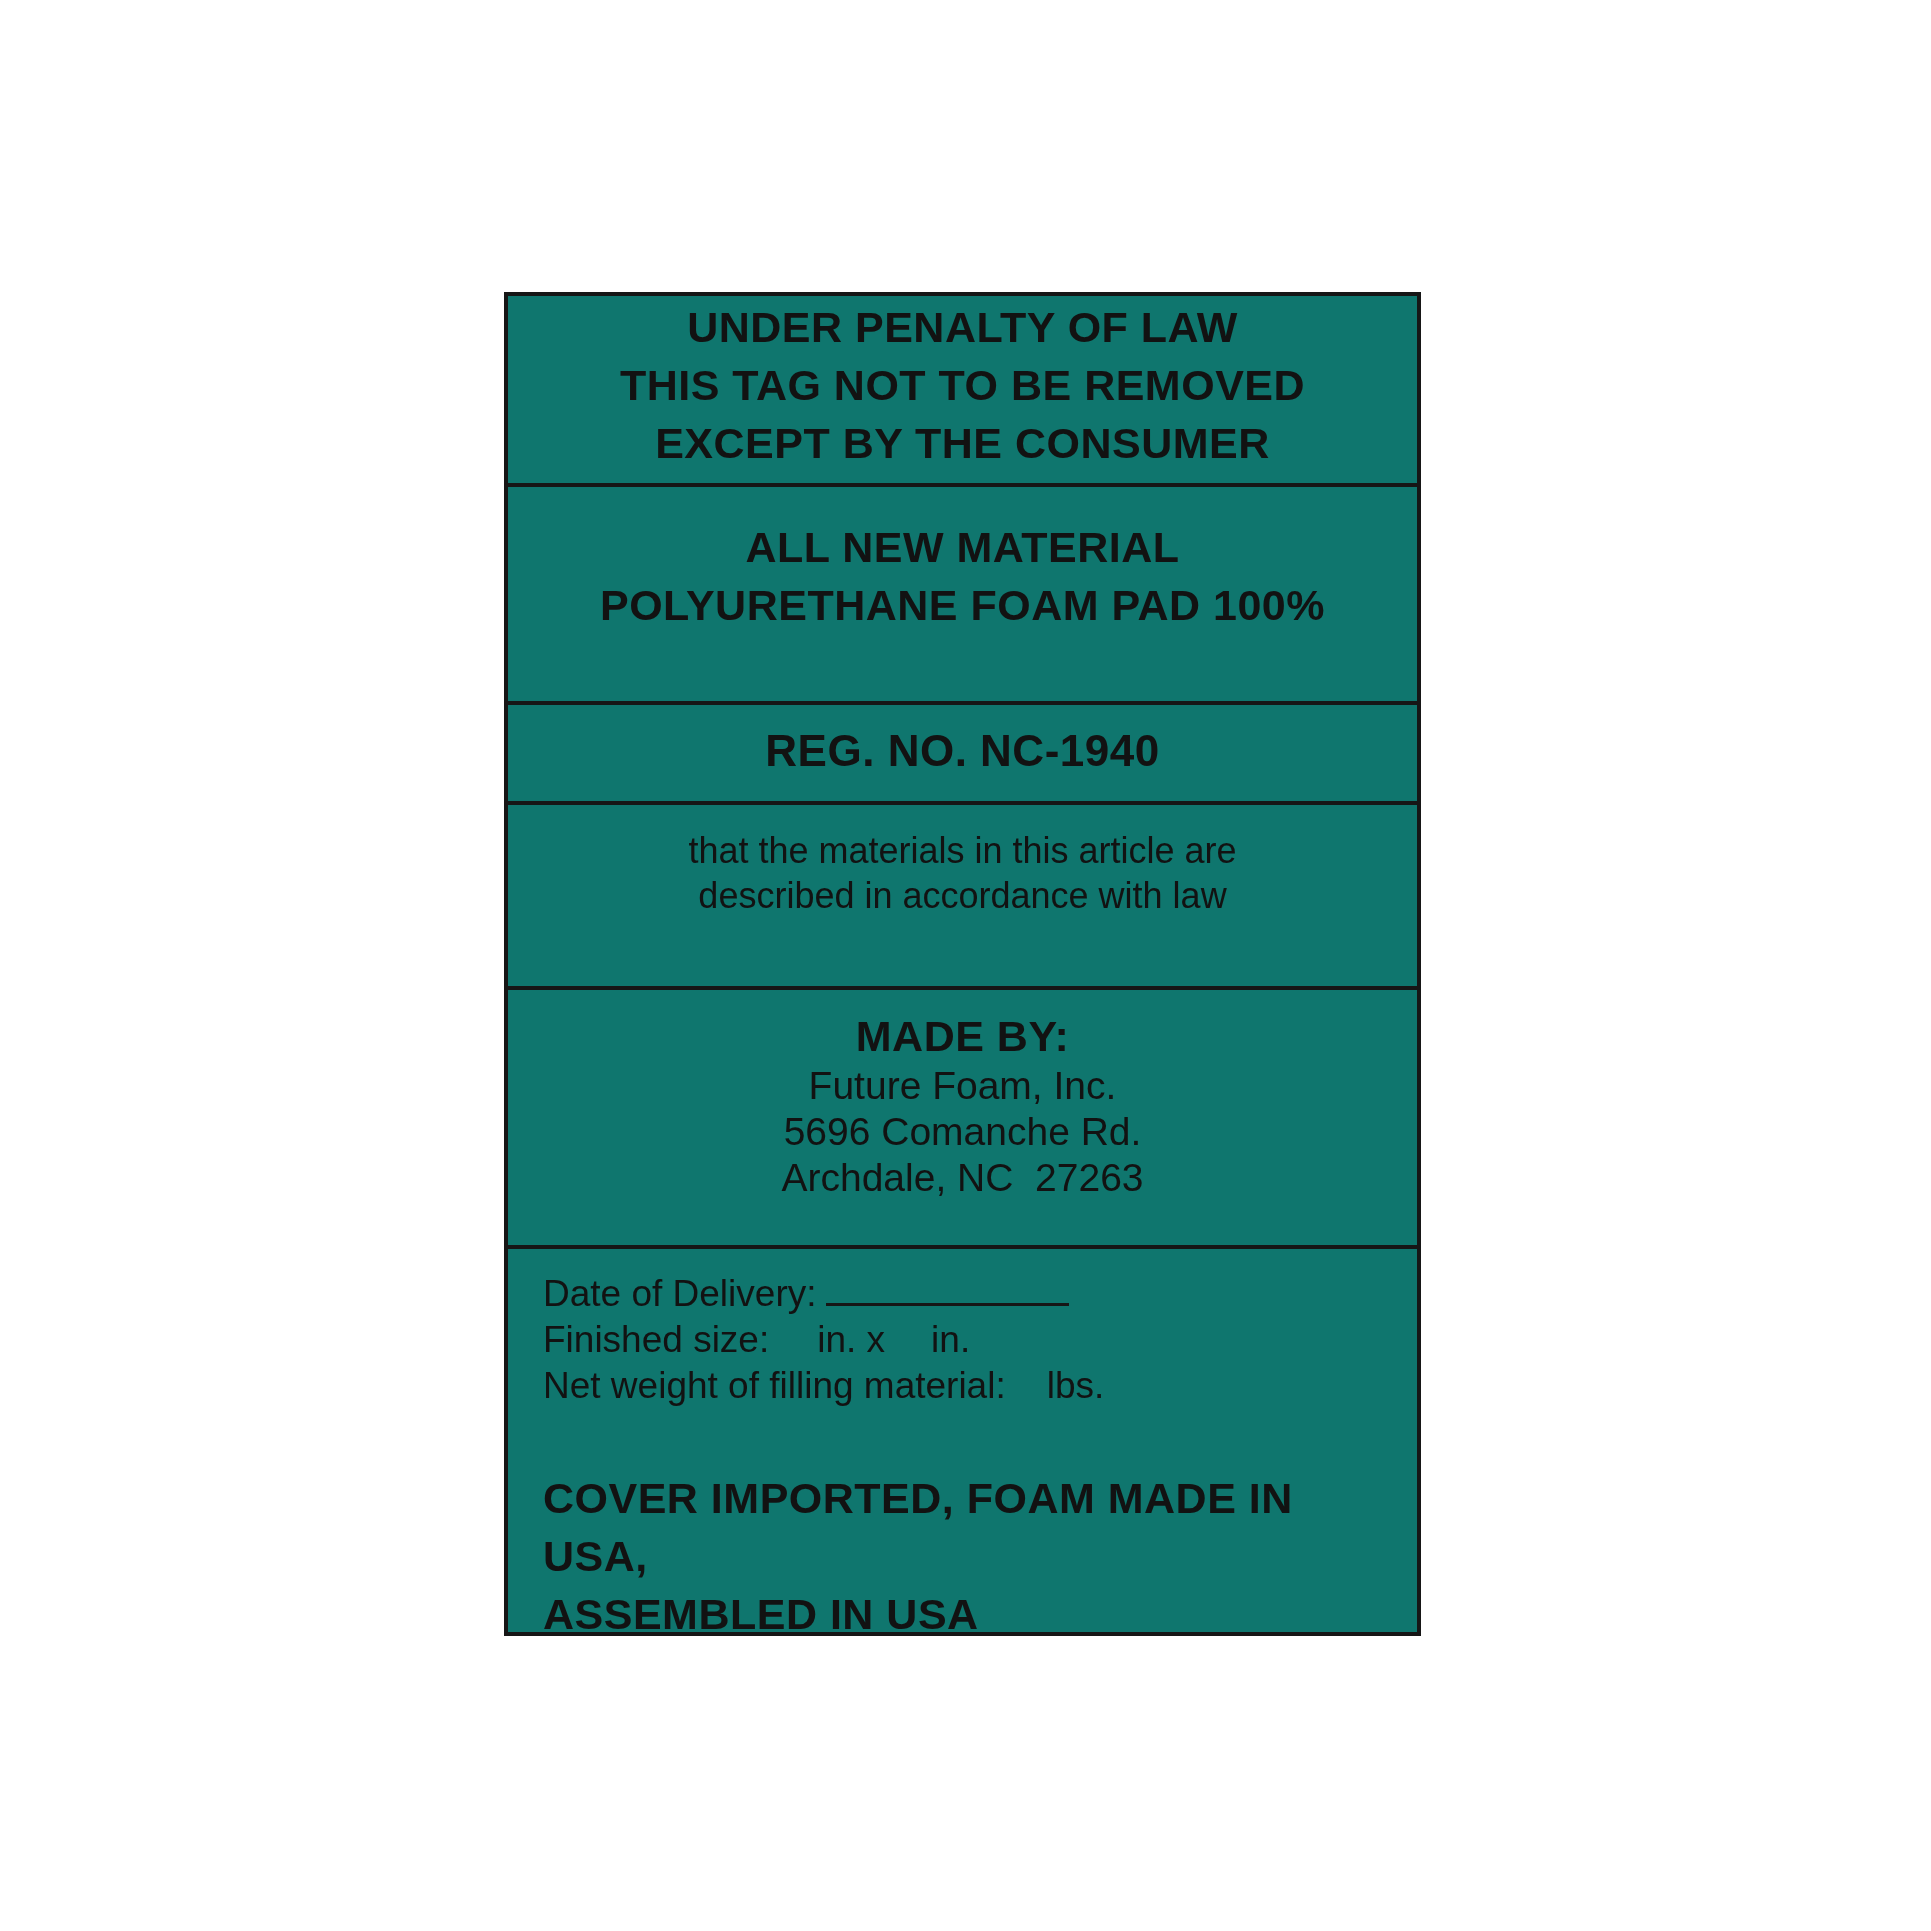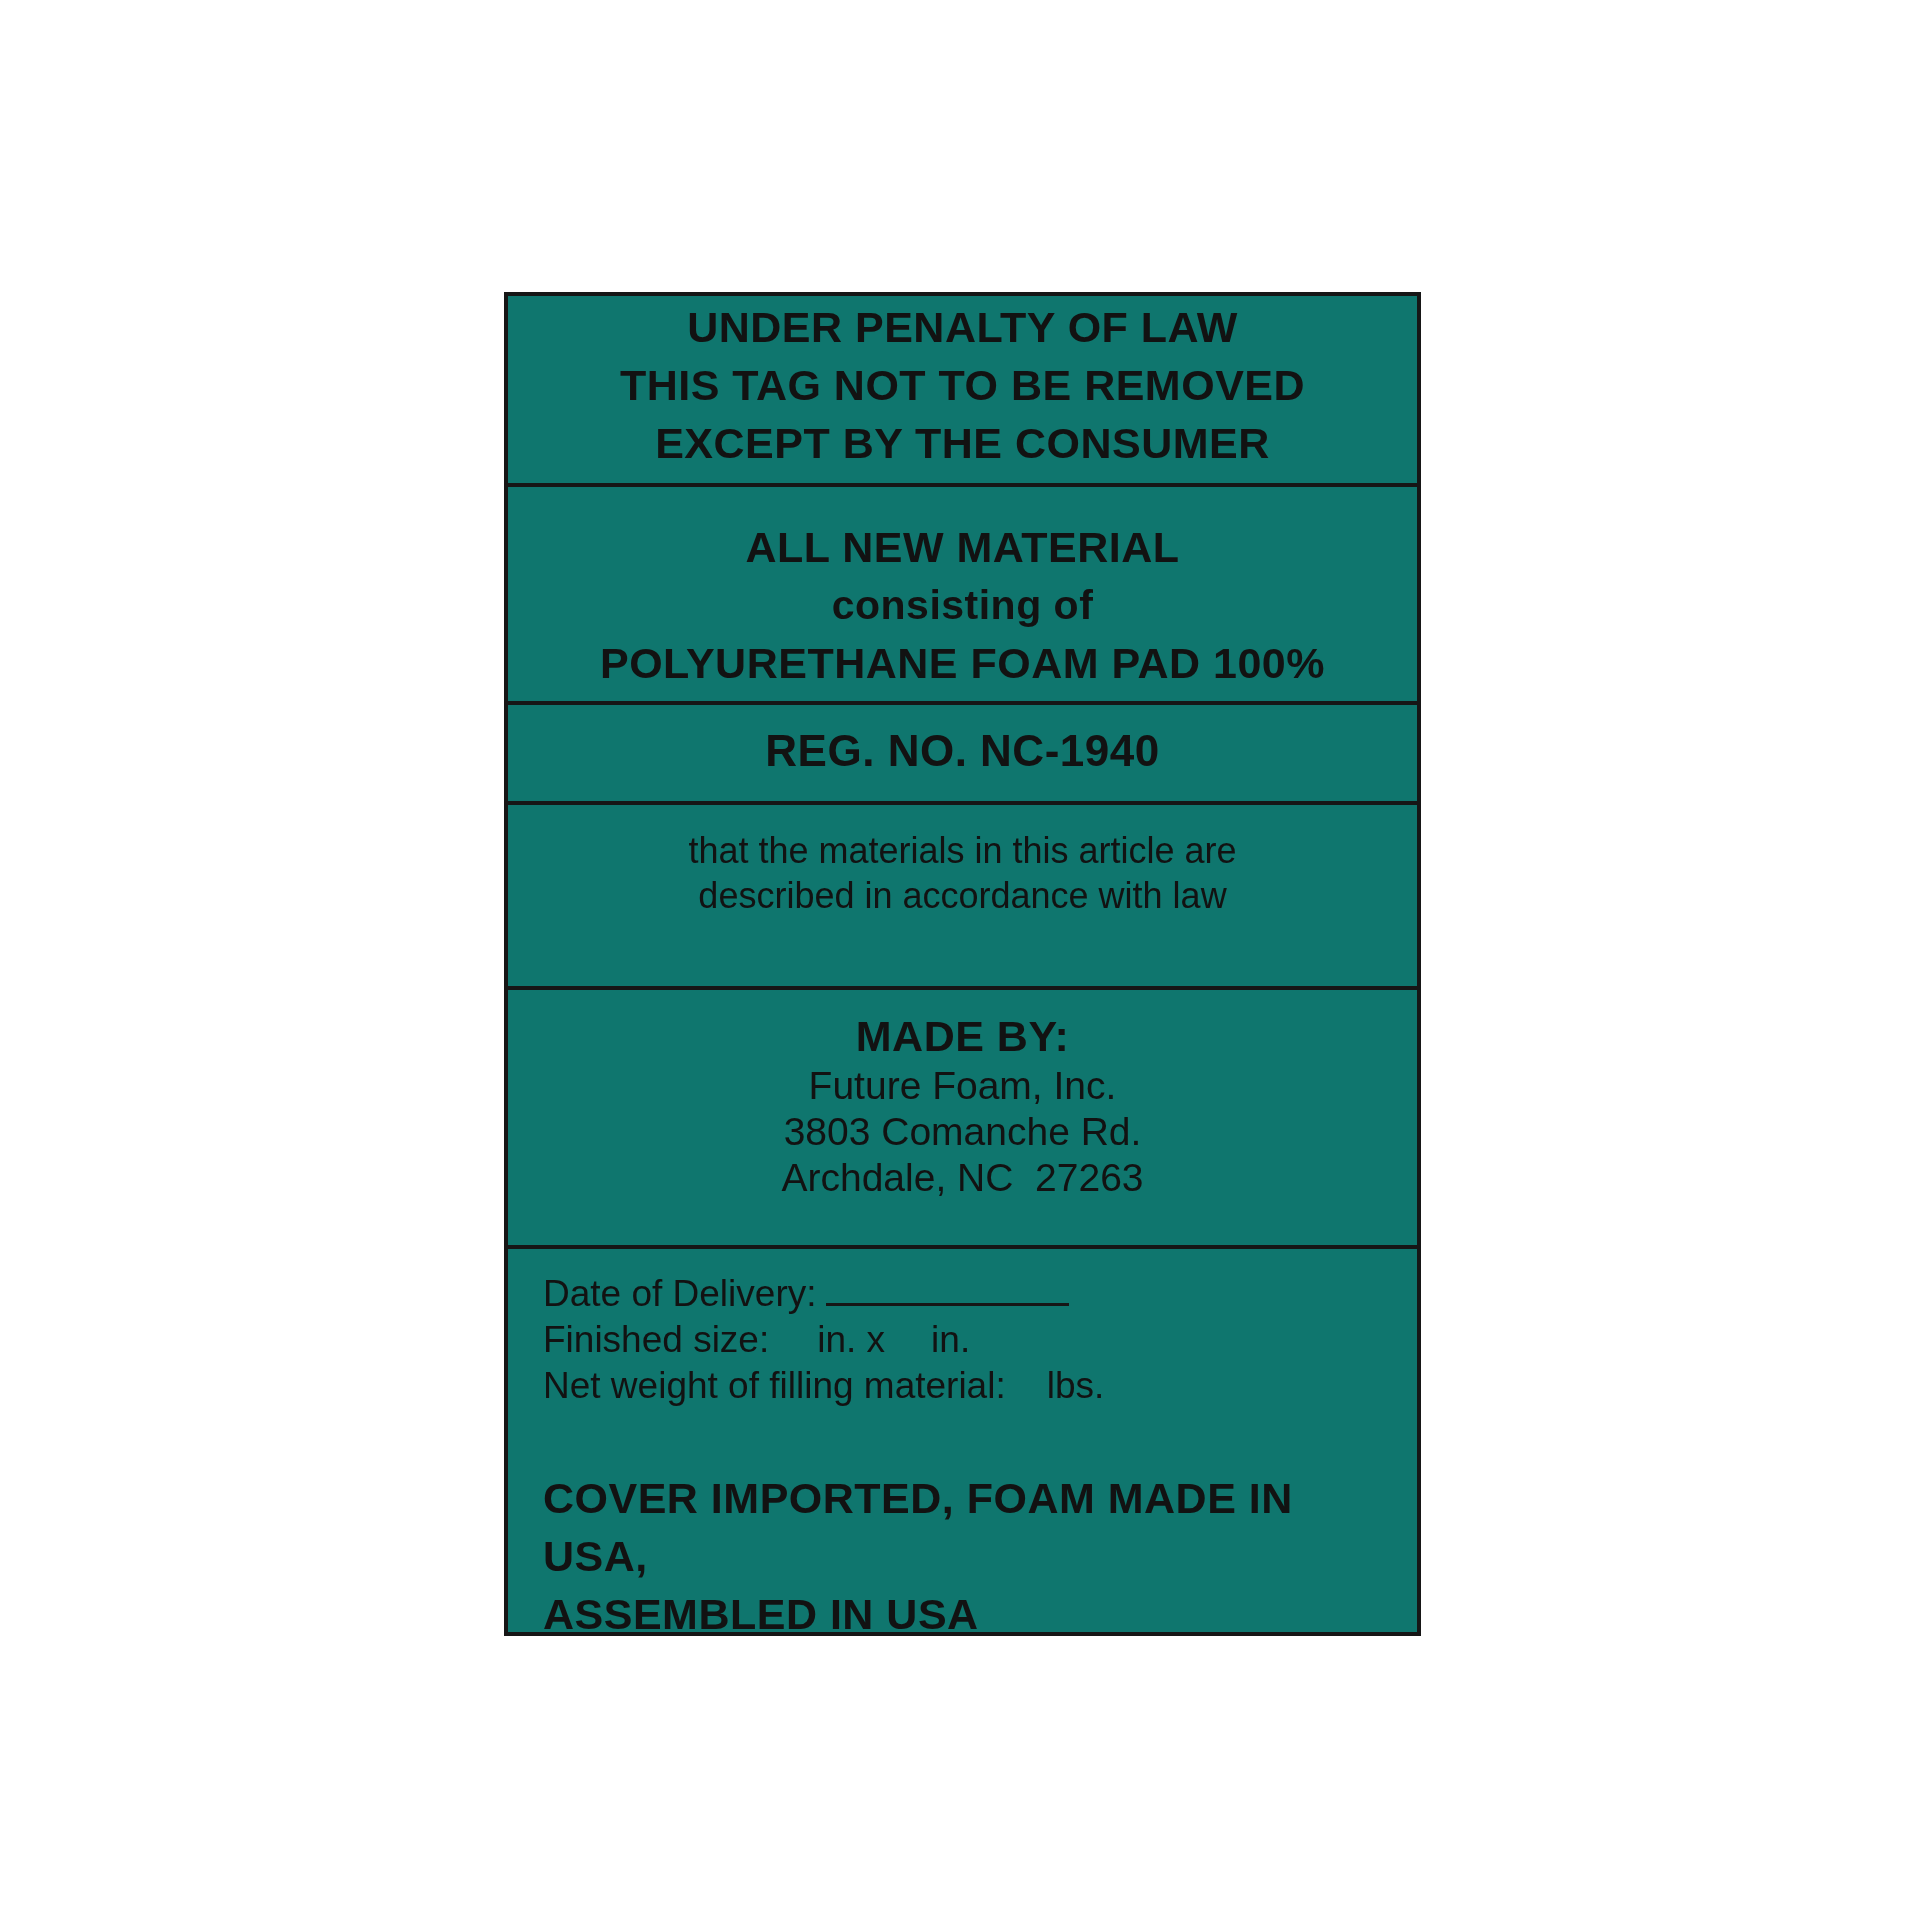--- a/index.html
+++ b/index.html
@@ -99,37 +99,36 @@
 <div class="law-label">
 
   <div class="section s1">
     <p class="hline">UNDER PENALTY OF LAW</p>
     <p class="hline">THIS TAG NOT TO BE REMOVED</p>
     <p class="hline">EXCEPT BY THE CONSUMER</p>
   </div>
 
   <div class="section s2">
     <p class="hline">ALL NEW MATERIAL</p>
-    <p class="hline mid">consisting of</p>
     <p class="hline">POLYURETHANE FOAM PAD 100%</p>
   </div>
 
   <div class="section s3">
     <p class="reg">REG. NO. NC-1940</p>
   </div>
 
   <div class="section s4">
     <p class="cert">that the materials in this article are</p>
     <p class="cert">described in accordance with law</p>
   </div>
 
   <div class="section s5">
     <p class="madeby-h">MADE BY:</p>
     <p class="addr">Future Foam, Inc.</p>
-    <p class="addr">3803 Comanche Rd.</p>
+    <p class="addr">5696 Comanche Rd.</p>
     <p class="addr">Archdale, NC  27263</p>
   </div>
 
   <div class="section s6 last">
     <p class="detail"><span>Date of Delivery:</span><span class="blank-line"></span></p>
     <p class="detail"><span>Finished size:</span><span class="gap-lg"></span><span>in. x</span><span class="gap-md"></span><span>in.</span></p>
     <p class="detail"><span>Net weight of filling material:</span><span class="gap-sm"></span><span>lbs.</span></p>
     <div class="origin">
       <p class="hline">COVER IMPORTED, FOAM MADE IN USA,</p>
       <p class="hline">ASSEMBLED IN USA</p>

